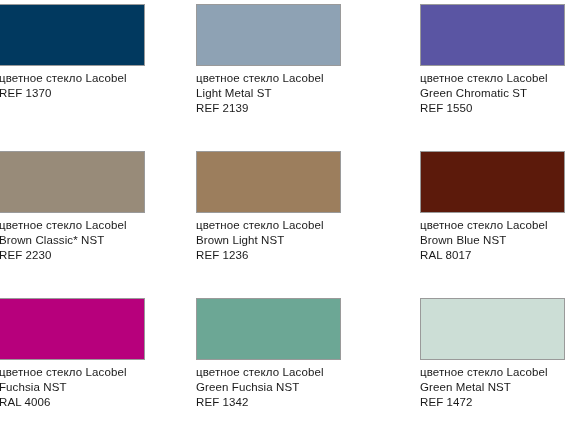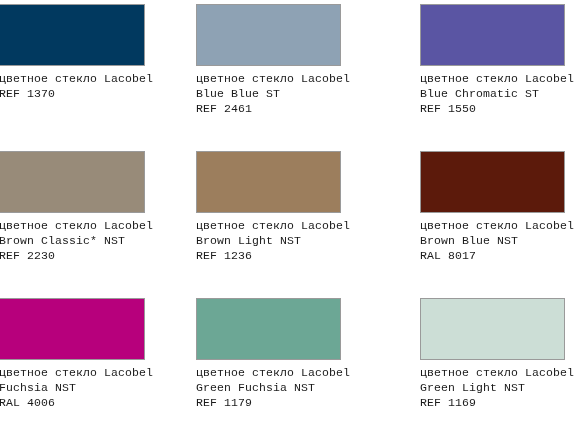--- a/index.html
+++ b/index.html
@@ -18,21 +18,20 @@
     width: 576px;
     height: 431px;
     box-sizing: border-box;
   }
   .swatch-grid {
     display: grid;
     grid-template-columns: 196px 224px 156px;
     grid-template-rows: 147px 147px 137px;
     width: 508px;
     height: 431px;
-    font-family: Liberation Mono, monospace;
   }
   .swatch-cell {
     position: relative;
     padding-top: 4px;
   }
   .swatch-chip {
     width: 145px;
     height: 62px;
     border: 1px solid #9a9a9a;
     box-sizing: border-box;
@@ -74,30 +73,30 @@
       <div class="swatch-caption">
         <span class="caption-line">цветное стекло Lacobel</span>
         <span class="caption-line">REF 1370</span>
       </div>
     </div>
 
     <div class="swatch-cell col-2">
       <div class="swatch-chip" style="background-color: rgb(142, 162, 180);"></div>
       <div class="swatch-caption">
         <span class="caption-line">цветное стекло Lacobel</span>
-        <span class="caption-line">Blue Blue ST</span>
-        <span class="caption-line">REF 2461</span>
+        <span class="caption-line">Light Metal ST</span>
+        <span class="caption-line">REF 2139</span>
       </div>
     </div>
 
     <div class="swatch-cell col-3">
       <div class="swatch-chip" style="background-color: rgb(90, 85, 163);"></div>
       <div class="swatch-caption">
         <span class="caption-line">цветное стекло Lacobel</span>
-        <span class="caption-line">Blue Chromatic ST</span>
+        <span class="caption-line">Green Chromatic ST</span>
         <span class="caption-line">REF 1550</span>
       </div>
     </div>
 
     <div class="swatch-cell col-1">
       <div class="swatch-chip" style="background-color: rgb(152, 139, 121);"></div>
       <div class="swatch-caption">
         <span class="caption-line">цветное стекло Lacobel</span>
         <span class="caption-line">Brown Classic* NST</span>
         <span class="caption-line">REF 2230</span>
@@ -129,27 +128,27 @@
         <span class="caption-line">Fuchsia NST</span>
         <span class="caption-line">RAL 4006</span>
       </div>
     </div>
 
     <div class="swatch-cell col-2">
       <div class="swatch-chip" style="background-color: rgb(108, 167, 149);"></div>
       <div class="swatch-caption">
         <span class="caption-line">цветное стекло Lacobel</span>
         <span class="caption-line">Green Fuchsia NST</span>
-        <span class="caption-line">REF 1179</span>
+        <span class="caption-line">REF 1342</span>
       </div>
     </div>
 
     <div class="swatch-cell col-3">
       <div class="swatch-chip" style="background-color: rgb(204, 222, 214);"></div>
       <div class="swatch-caption">
         <span class="caption-line">цветное стекло Lacobel</span>
-        <span class="caption-line">Green Light NST</span>
-        <span class="caption-line">REF 1169</span>
+        <span class="caption-line">Green Metal NST</span>
+        <span class="caption-line">REF 1472</span>
       </div>
     </div>
 
   </div>
 </div>
 
 </body></html>

